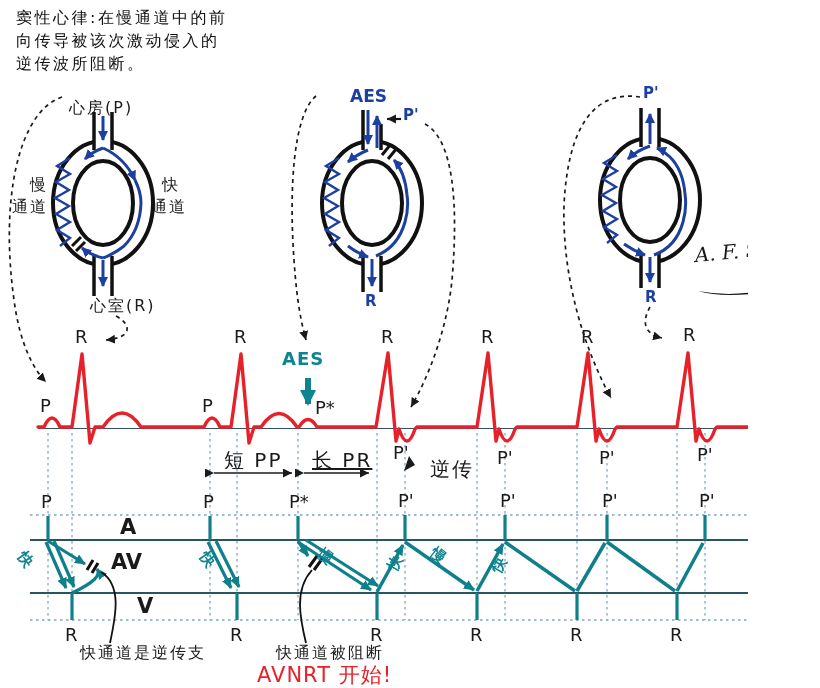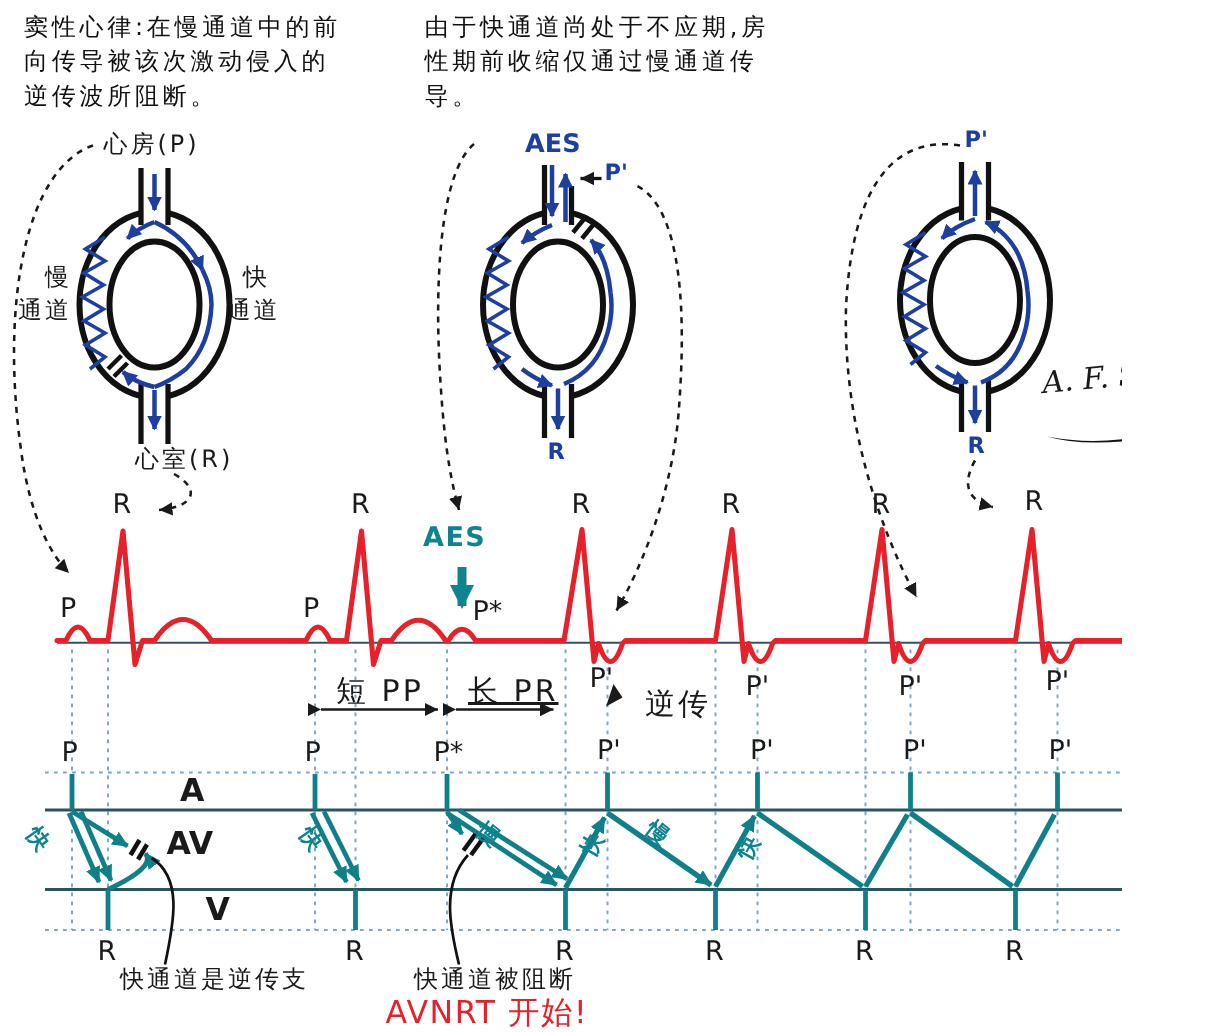--- a/index.html
+++ b/index.html
@@ -213,23 +213,22 @@
     </g>
 
     <g stroke="#111" stroke-width="1.8" fill="none">
       <path d="M101,572 C122,585 116,615 110,643"></path>
       <path d="M312,570 C294,590 300,618 306,643"></path>
     </g>
   </g>
 </svg>
 
 <div class="cap" style="left:16px;top:6px;width:218px;">窦性心律:在慢通道中的前向传导被该次激动侵入的逆传波所阻断。</div>
-<div class="cap" style="left:283px;top:6px;width:232px;">由于快通道尚处于不应期,房性期前收缩仅通过慢通道传导。</div>
-
-<span class="lb cn" style="left:69px;top:88px;">心房(P)</span>
+
+<span class="lb cn" style="left:69px;top:100px;">心房(P)</span>
 <span class="lb cn" style="left:30px;top:177px;">慢</span>
 <span class="lb cn" style="left:12px;top:199px;">通道</span>
 <span class="lb cn" style="left:162px;top:177px;">快</span>
 <span class="lb cn" style="left:151px;top:199px;">通道</span>
 <span class="lb cn" style="left:62px;top:298px;margin-left:28px;">心室(R)</span>
 
 <span class="lb bluebold" style="left:350px;top:88px;font-size:17px;">AES</span>
 <span class="lb bluebold" style="left:403px;top:108px;">P'</span>
 <span class="lb bluebold" style="left:365px;top:294px;">R</span>
 

